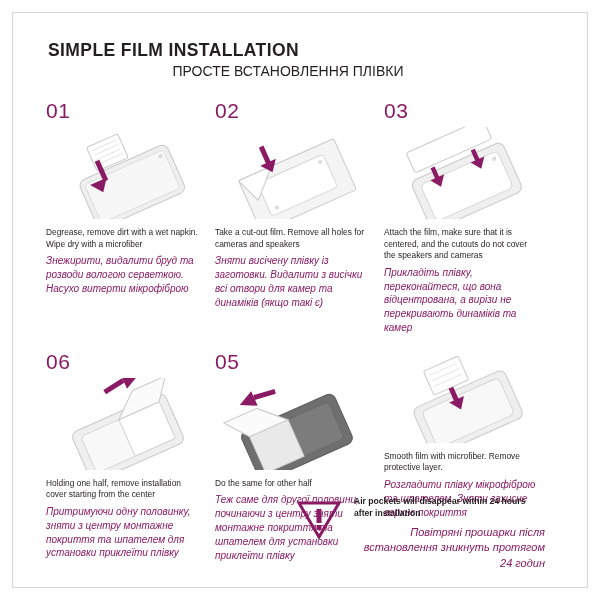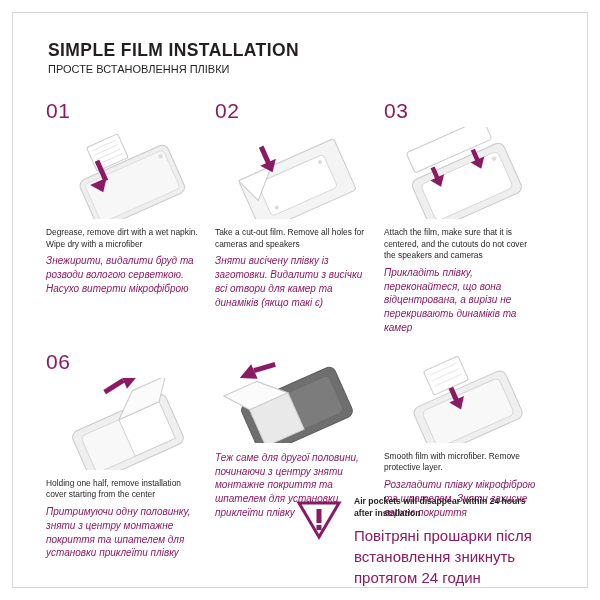--- a/index.html
+++ b/index.html
@@ -40,25 +40,26 @@
   }
   .title-en {
     font-size: 17.5px;
     font-weight: bold;
     letter-spacing: 0.4px;
     color: #231f20;
     margin: 0;
     line-height: 1.15;
   }
   .title-uk {
-    font-size: 11px;
+    font-size: 14px;
     font-weight: normal;
     color: #231f20;
     margin: 3px 0 0 0;
     line-height: 1.15;
+    text-align: center;
   }
 
   
   .grid {
     position: absolute;
     left: 46px;
     top: 100px;
     width: 508px;
   }
   .row {
@@ -119,24 +120,26 @@
   }
   .footer-text { flex: 1 1 auto; }
   .footer-en {
     font-size: 8.6px;
     font-weight: bold;
     line-height: 1.4;
     color: #231f20;
     margin: 0 0 6px 0;
   }
   .footer-uk {
-    font-size: 15px;
+    font-size: 11px;
+    font-style: italic;
     line-height: 1.4;
     color: #8a1a64;
     margin: 0;
+    text-align: right;
   }
 </style>
 </head>
 <body>
 
 <div class="page">
   <div class="frame"></div>
 
   <div class="header">
     <h1 class="title-en">SIMPLE FILM INSTALLATION</h1>
@@ -246,35 +249,37 @@
               <rect x="78" y="6" width="22" height="5" transform="rotate(-8 89 8)"></rect>
               <polygon points="100,0 100,16 116,8"></polygon>
             </g>
           </svg>
         </div>
         <p class="txt-en">Holding one half, remove installation cover starting from the center</p>
         <p class="txt-uk">Притримуючи одну половинку, зняти з центру монтажне покриття та шпателем для установки приклеїти плівку</p>
       </div>
 
       <div class="cell">
+        <div class="step-num">05</div>
         <div class="art">
           <svg width="155" height="92" viewBox="0 0 155 92" xmlns="http://www.w3.org/2000/svg">
             <g transform="rotate(-24 78 58)">
               <rect x="30" y="34" width="102" height="54" rx="7" fill="#6f6f6f" stroke="#5c5c5c" stroke-width="1"></rect>
               <rect x="38" y="41" width="86" height="40" rx="5" fill="#7c7c7c" stroke="#6a6a6a" stroke-width="0.9"></rect>
 
               <path d="M80 41 L38 41 L38 81 L80 81 Z" fill="#e9e9e9" stroke="#cfcfcf" stroke-width="0.9"></path>
               <path d="M80 41 L56 18 L20 18 L38 41 Z" fill="#fbfbfb" stroke="#c9c9c9" stroke-width="1"></path>
             </g>
             <g fill="#8a1a64" transform="rotate(-24 78 58)">
               <rect x="58" y="6" width="22" height="5" transform="rotate(8 69 8)"></rect>
               <polygon points="58,0 58,16 42,8"></polygon>
             </g>
           </svg>
         </div>
+        <p class="txt-en">Do the same for other half</p>
         <p class="txt-uk">Теж саме для другої половини, починаючи з центру зняти монтажне покриття та шпателем для установки приклеїти плівку</p>
       </div>
 
       <div class="cell">
         <div class="art">
           <svg width="155" height="92" viewBox="0 0 155 92" xmlns="http://www.w3.org/2000/svg">
             <g transform="rotate(-24 78 58)">
               <rect x="32" y="38" width="100" height="52" rx="7" fill="#efefef" stroke="#c9c9c9" stroke-width="1"></rect>
               <rect x="40" y="44" width="84" height="40" rx="5" fill="#f8f8f8" stroke="#d4d4d4" stroke-width="0.9"></rect>
 

